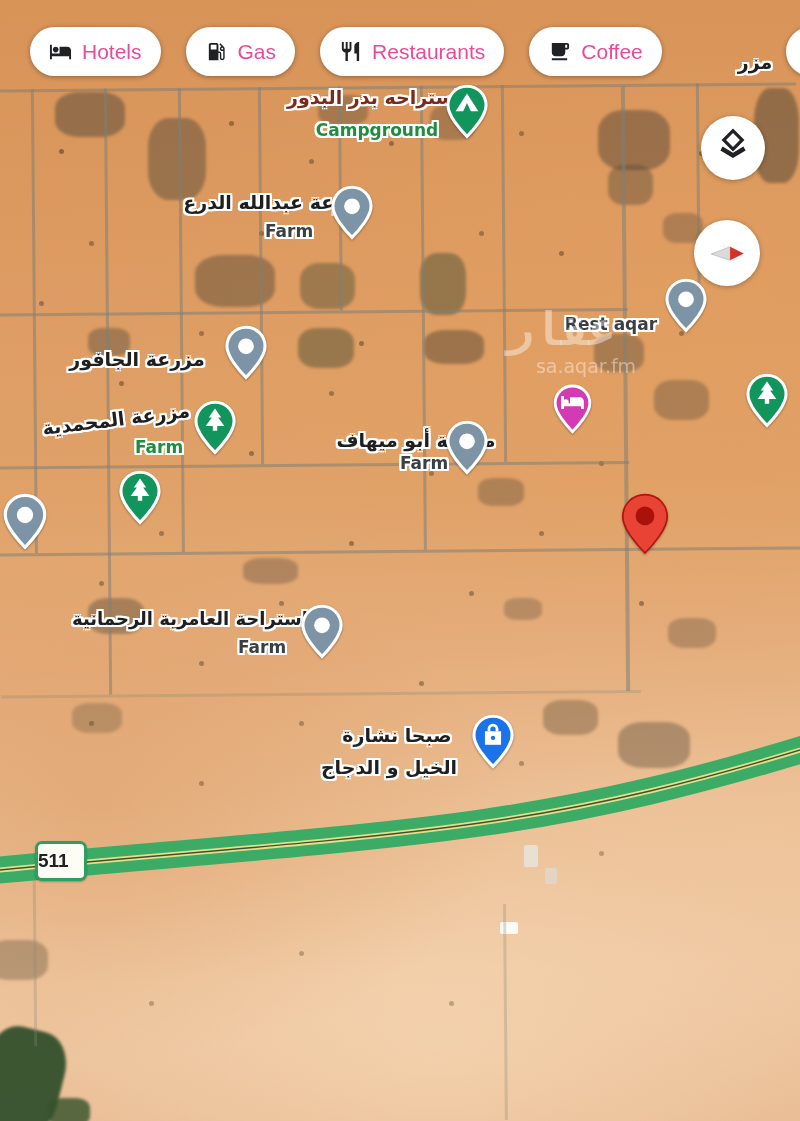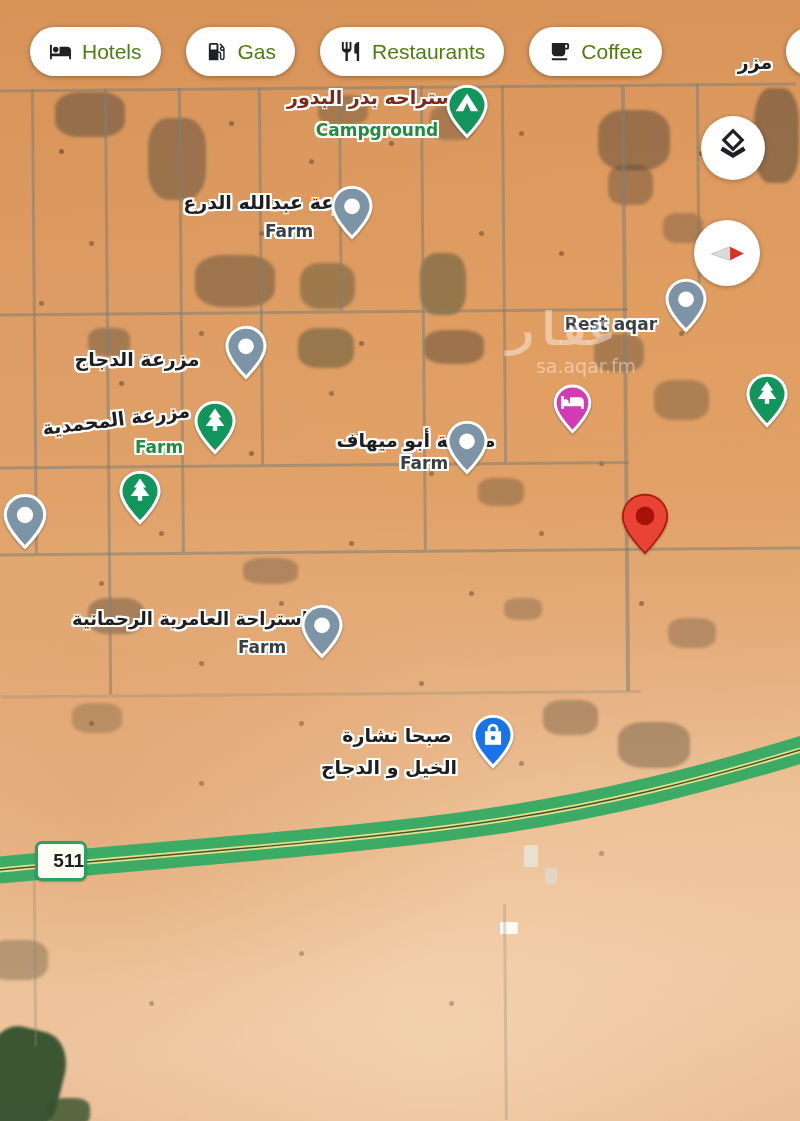--- a/index.html
+++ b/index.html
@@ -23,26 +23,26 @@
   .pin{position:absolute;}
   .pin svg{display:block;filter:drop-shadow(0 1px 1px rgba(0,0,0,.35));}
   .maplabel{position:absolute;font-family:"DejaVu Sans",sans-serif;font-weight:bold;white-space:nowrap;
     transform:translate(-50%,-50%);color:#1f1f1f;font-size:19px;
     text-shadow:-2px -2px 0 #fff,2px -2px 0 #fff,-2px 2px 0 #fff,2px 2px 0 #fff,0 -2px 0 #fff,0 2px 0 #fff,-2px 0 0 #fff,2px 0 0 #fff;}
   .maplabel.sub{font-size:17px;color:#3a3f42;}
   .maplabel.green{color:#1e8e3e;}
   .maplabel.maroon{color:#7b2a1a;}
   .chipbar{position:absolute;top:27px;left:30px;display:flex;gap:25px;z-index:30;}
   .chip{display:flex;align-items:center;gap:10px;height:49px;padding:0 19px;background:#fff;border-radius:25px;
-    box-shadow:0 1px 5px rgba(0,0,0,.35);font-size:21px;color:#4d7c0f;font-weight:500;white-space:nowrap;}
+    box-shadow:0 1px 5px rgba(0,0,0,.35);font-size:21px;color:#ec4899;font-weight:500;white-space:nowrap;}
   .chip svg{width:23px;height:23px;fill:#1f2124;}
   .ctl{position:absolute;background:#fff;border-radius:50%;box-shadow:0 1px 5px rgba(0,0,0,.3);
     display:flex;align-items:center;justify-content:center;z-index:25;}
   .badge{position:absolute;left:35px;top:841px;width:46px;height:34px;background:#fdfdf6;border:3px solid #2f9e63;
-    border-radius:7px;display:flex;align-items:center;justify-content:flex-end;
+    border-radius:7px;display:flex;align-items:center;justify-content:flex-start;
     font-size:19px;font-weight:bold;color:#202124;z-index:12;box-shadow:0 1px 2px rgba(0,0,0,.25);}
   .wm{position:absolute;color:rgba(255,255,255,.42);font-family:"DejaVu Sans",sans-serif;font-weight:bold;
     transform:translate(-50%,-50%);z-index:4;pointer-events:none;}
 </style>
 </head>
 <body>
 
 <div class="stage">
   <div class="map"></div>
 
@@ -127,21 +127,21 @@
   <div class="wm" style="left:586px;top:366px;font-size:19px;font-weight:normal;">sa.aqar.fm</div>
 
   <div class="maplabel maroon" style="left:374px;top:97px;">استراحه بدر البدور</div>
   <div class="maplabel sub green" style="left:377px;top:130px;">Campground</div>
 
   <div class="maplabel" style="left:276px;top:202px;">مزرعة عبدالله الدرع</div>
   <div class="maplabel sub" style="left:289px;top:231px;">Farm</div>
 
   <div class="maplabel sub" style="left:611px;top:324px;">Rest aqar</div>
 
-  <div class="maplabel" style="left:137px;top:359px;">مزرعة الدجاج</div>
+  <div class="maplabel" style="left:137px;top:359px;">مزرعة الجافور</div>
 
   <div class="maplabel" style="left:116px;top:419px;transform:translate(-50%,-50%) rotate(-7deg);">مزرعة المحمدية</div>
   <div class="maplabel sub green" style="left:159px;top:447px;">Farm</div>
 
   <div class="maplabel" style="left:416px;top:440px;">مزرعة أبو ميهاف</div>
   <div class="maplabel sub" style="left:424px;top:463px;">Farm</div>
 
   <div class="maplabel" style="left:190px;top:618px;font-size:18px;">استراحة العامرية الرحمانية</div>
   <div class="maplabel sub" style="left:262px;top:647px;">Farm</div>
 

